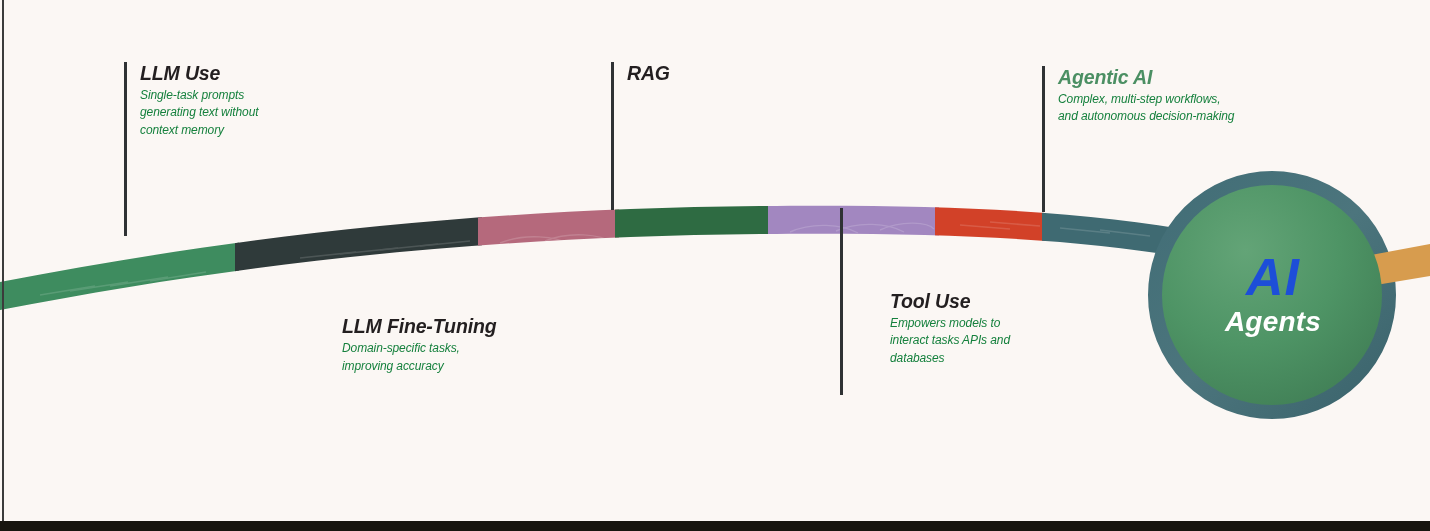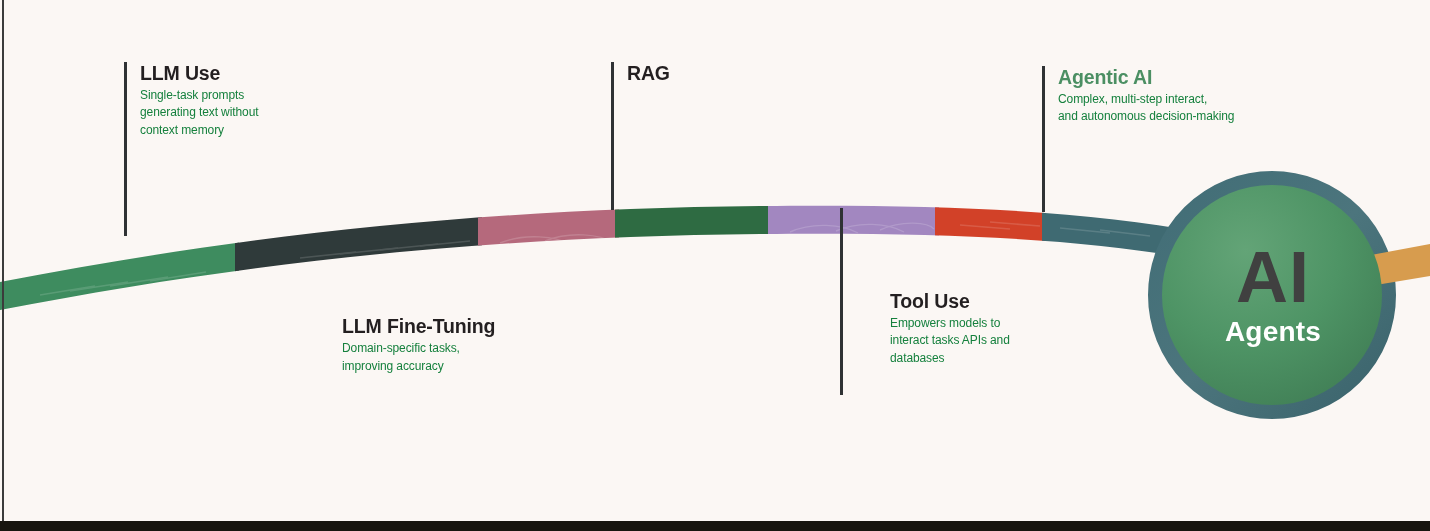--- a/index.html
+++ b/index.html
@@ -88,39 +88,39 @@
     top: 205px;
     width: 222px;
     height: 180px;
     display: flex;
     flex-direction: column;
     align-items: center;
     justify-content: center;
     pointer-events: none;
   }
   #sphere-label .ai {
-    font-size: 72px;
+    font-size: 52px;
     font-weight: bold;
-    color: #404040;
+    color: #1d4ed8;
     line-height: 0.98;
     letter-spacing: 1px;
   }
   #sphere-label .agents {
     font-size: 28px;
     font-weight: bold;
     color: #ffffff;
     line-height: 1.1;
     margin-top: 4px;
     letter-spacing: 0.2px;
   }
 </style>
 </head>
 <body>
 
-<div id="stage" style="background: rgb(251, 247, 244);">
+<div id="stage" style="background: rgb(251, 247, 244); font-style: italic;">
 
   <svg id="art" viewBox="0 0 1430 531">
     <defs>
 
       <clipPath id="ribbonClip">
         <path d="M 0,282 C 240,236 470,209 760,206 C 960,204 1090,212 1200,232
                  L 1200,260 C 1090,240 960,232 760,234 C 470,237 240,264 0,310 Z"></path>
       </clipPath>
 
       <radialGradient id="sphereGrad" cx="38%" cy="30%" r="78%">
@@ -209,21 +209,21 @@
     <div class="callout-rule"></div>
     <div class="callout-text">
       <div class="callout-title">RAG</div>
     </div>
   </div>
 
   <div class="callout" id="callout-agentic-ai">
     <div class="callout-rule"></div>
     <div class="callout-text">
       <div class="callout-title accent" style="color: rgb(75, 143, 99);">Agentic AI</div>
-      <div class="callout-body">Complex, multi-step interact,
+      <div class="callout-body">Complex, multi-step workflows,
 and autonomous decision-making</div>
     </div>
   </div>
 
   <div class="callout" id="callout-fine-tuning">
     <div class="callout-rule"></div>
     <div class="callout-text">
       <div class="callout-title">LLM Fine-Tuning</div>
       <div class="callout-body">Domain-specific tasks,
 improving accuracy</div>

